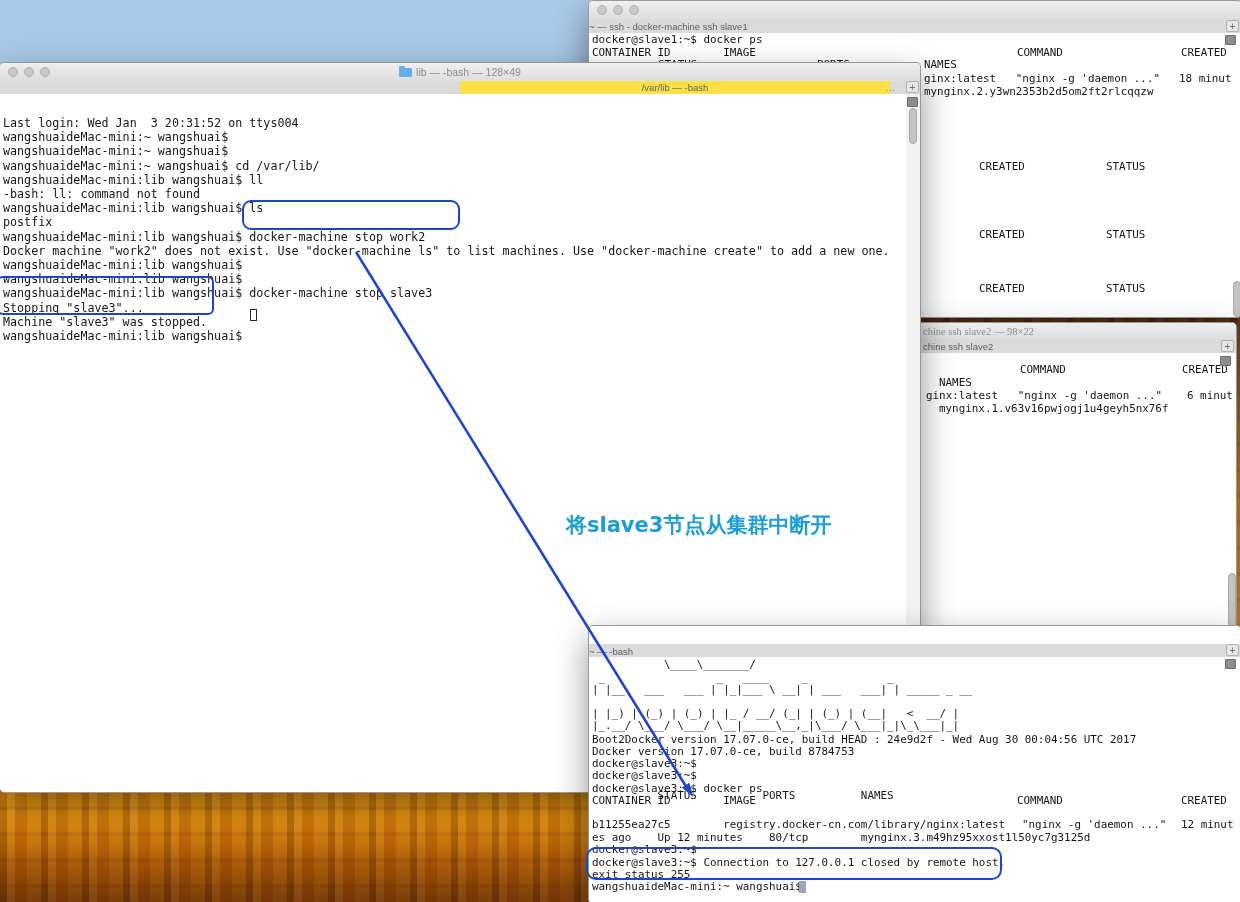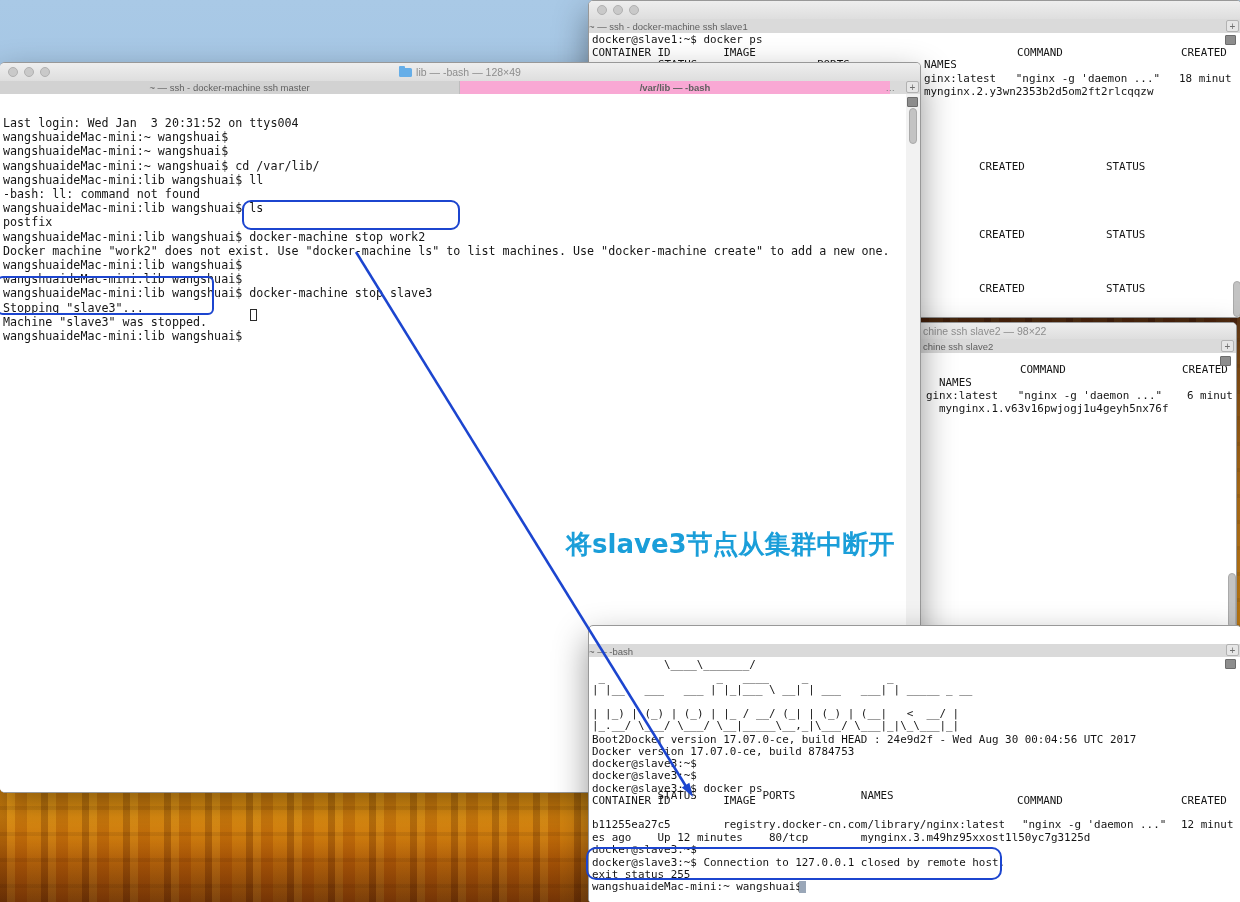--- a/index.html
+++ b/index.html
@@ -50,22 +50,22 @@
   .fraglayer{position:absolute;inset:0;}
   .frag{position:absolute;white-space:pre;font:10.9px/12px "DejaVu Sans Mono",monospace;color:#151515;}
   
   .termpre{position:absolute;margin:0;white-space:pre;
     font:11.7px/14.2px "DejaVu Sans Mono",monospace;color:#151515;}
   .tab{position:absolute;top:0;bottom:0;display:flex;align-items:center;justify-content:center;
     box-sizing:border-box;white-space:nowrap;overflow:hidden;}
   .cursor-hollow{position:absolute;width:7px;height:12px;border:1px solid #2a2a2a;box-sizing:border-box;}
   .cursor-solid{position:absolute;width:7px;height:12px;background:#9aa7b8;}
   .hlbox{position:absolute;border:2.5px solid var(--hl-color,#1c45cf);border-radius:9px;z-index:60;}
-  .annotext{position:absolute;z-index:60;font-weight:bold;font-size:26px;
-    color:var(--ann-color,#1a9ed9);font-family:"DejaVu Sans","Liberation Sans",sans-serif;white-space:nowrap;margin-top:16px;}
+  .annotext{position:absolute;z-index:60;font-weight:bold;font-size:21px;
+    color:var(--ann-color,#1a9ed9);font-family:"DejaVu Sans","Liberation Sans",sans-serif;white-space:nowrap;}
   #arrow-svg{position:absolute;inset:0;z-index:59;pointer-events:none;}
 </style>
 </head>
 <body>
 
 <div class="desktop">
   <div class="sky"></div>
   <div class="water"></div>
 </div>
 
@@ -99,21 +99,21 @@
         <span class="frag" style="left: 517px; top: 228px;">STATUS</span>
         <span class="frag" style="left: 390px; top: 282px;">CREATED</span>
         <span class="frag" style="left: 517px; top: 282px;">STATUS</span>
       </div>
     <span class="paneicon" style="right:5px;top:2px;"></span>
     <div class="thumb" style="right:0;top:248px;height:36px;"></div>
   </div>
 </div>
 
 <div class="window" style="left:880px;top:322px;width:355px;height:306px;z-index:20;">
-  <div class="titlebar" style="height:16px;">
+  <div class="titlebar" style="height:16px;font-family:Liberation Serif, serif;">
     <div class="wtitle" style="left:42px;right:8px;text-align:left;">chine ssh slave2 — 98×22</div>
   </div>
   <div class="tabbar" style="top:16px;height:14px;">
     <span style="position:absolute;left:42px;top:50%;transform:translateY(-50%);">chine ssh slave2</span>
     <span class="plusbtn" style="right:2px;top:1px;">+</span>
   </div>
   <div class="content" style="left:0;right:0;top:30px;bottom:0;">
     <div class="fraglayer" style="top:-30px;">
         <span class="frag" style="left: 139px; top: 41px;">COMMAND</span>
         <span class="frag" style="left: 301px; top: 41px;">CREATED</span>
@@ -132,22 +132,21 @@
     <div class="lights">
       <span class="light"></span>
       <span class="light"></span>
       <span class="light"></span>
     </div>
     <div class="wtitle">
       <span class="folder"></span><span>lib — -bash — 128×49</span>
     </div>
   </div>
   <div class="tabbar" style="top:18px;height:13px;">
-    <span class="tab" style="left:0;width:460px;background:#d2d2d2;border-right:1px solid #bdbdbd;">~ — ssh - docker-machine ssh master</span>
-    <span class="tab" style="left:460px;width:430px;background:#f9a8d4;font-weight:bold;">/var/lib — -bash</span>
+    <span class="tab" style="left:460px;width:430px;background:#fde047;">/var/lib — -bash</span>
     <span style="position:absolute;right:25px;top:1px;color:#7a7a7a;">…</span>
     <span class="plusbtn" style="right:1px;top:0;">+</span>
   </div>
   <div class="content" style="left:0;right:0;top:31px;bottom:0;border-right:14px solid #f2f2f2;box-sizing:border-box;">
     <pre class="termpre" style="left:3px;top:2px;margin-top:20px;">Last login: Wed Jan  3 20:31:52 on ttys004
 wangshuaideMac-mini:~ wangshuai$ 
 wangshuaideMac-mini:~ wangshuai$ 
 wangshuaideMac-mini:~ wangshuai$ cd /var/lib/
 wangshuaideMac-mini:lib wangshuai$ ll
 -bash: ll: command not found

